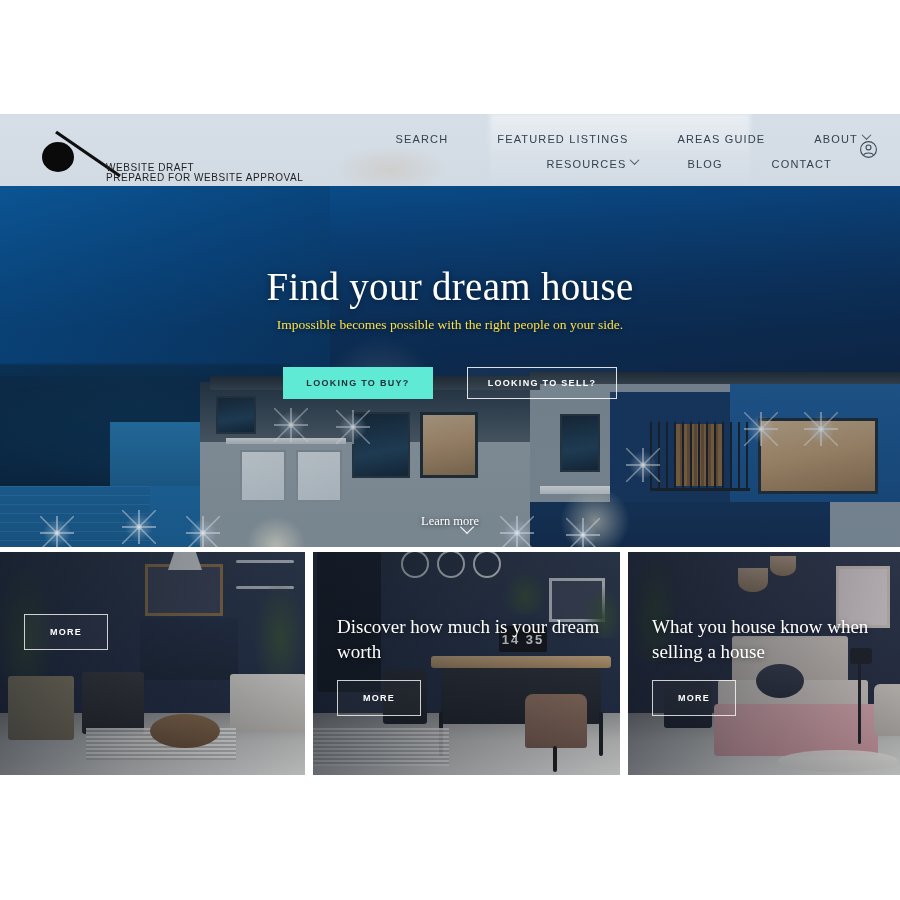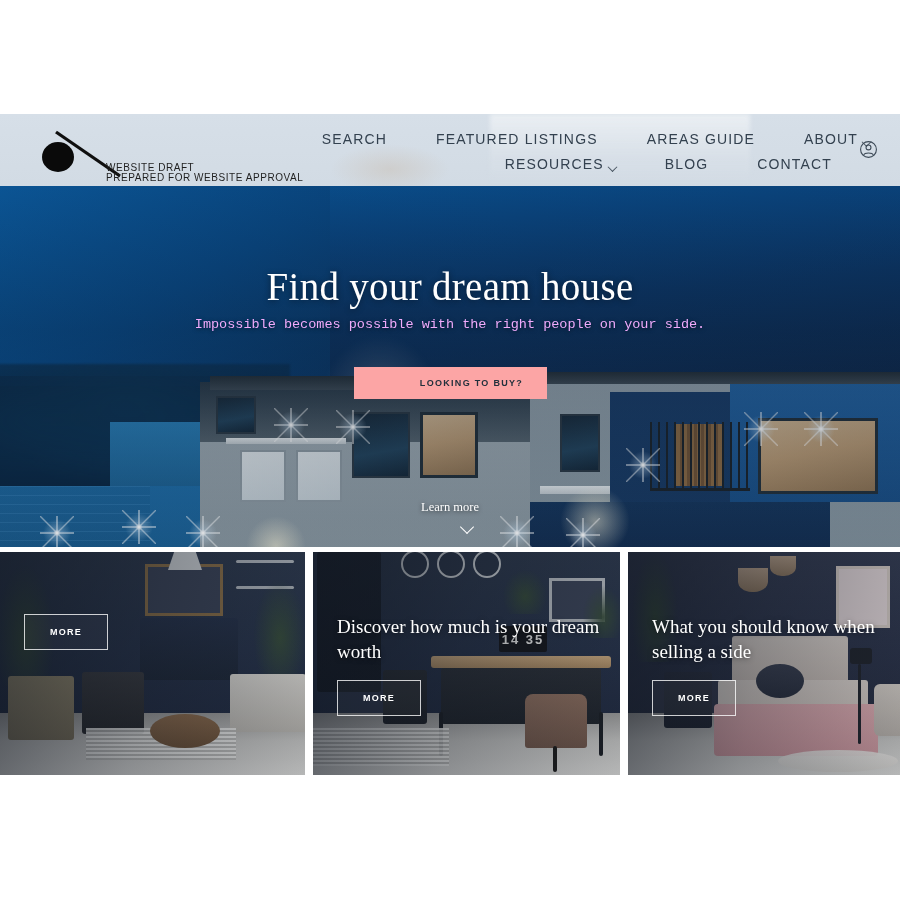--- a/index.html
+++ b/index.html
@@ -96,27 +96,27 @@
     gap: 22px;
     height: 22px;
   }
   .nav-row.second {
     gap: 22px;
     padding-right: 38px;
     margin-top: 3px;
   }
   .nav-link {
     color: #33414f;
-    font-size: 14px;
+    font-size: 11px;
     letter-spacing: 1.15px;
     text-transform: uppercase;
     white-space: nowrap;
     cursor: pointer;
     display: flex;
-    align-items: flex-end;
+    align-items: flex-start;
     gap: 5px;
     padding-left: 27px;
   }
   .chev {
     display: inline-block;
     width: 6px;
     height: 6px;
     border-right: 1.1px solid #4a5662;
     border-bottom: 1.1px solid #4a5662;
     transform: rotate(45deg) translate(-1px,-1px);
@@ -273,60 +273,59 @@
     left: 0; top: 78px; width: 900px;
     font-family: "Liberation Serif", serif;
     font-size: 39px;
     color: #ffffff;
     letter-spacing: 0.3px;
     text-shadow: 0 1px 6px rgba(0,0,0,0.45);
   }
   .hero-sub {
     position: absolute;
     left: 0; top: 131px; width: 900px;
-    font-family: Liberation Mono, monospace;
+    font-family: Liberation Serif, serif;
     font-size: 13.5px;
-    color: #f0abfc;
+    color: #fde047;
     text-shadow: 0 1px 4px rgba(0,0,0,0.55);
   }
   .hero-ctas {
     position: absolute;
     left: 0; top: 181px; width: 900px;
     display: flex;
     justify-content: center;
     gap: 34px;
   }
   .btn-primary {
     width: 150px; height: 32px;
-    background: #fca5a5;
+    background: #5eead4;
     color: #22303c;
     font-size: 9px;
     letter-spacing: 1.3px;
     text-transform: uppercase;
     font-weight: bold;
     display: flex; align-items: center; justify-content: center;
     cursor: pointer;
-    padding-left: 43px;
   }
   .btn-ghost {
     width: 150px; height: 32px;
     background: rgba(255,255,255,0.04);
     border: 1px solid rgba(255,255,255,0.85);
     box-sizing: border-box;
     color: #ffffff;
     font-size: 9px;
     letter-spacing: 1.3px;
     text-transform: uppercase;
     font-weight: bold;
     display: flex; align-items: center; justify-content: center;
     cursor: pointer;
   }
   .learn-more {
     position: absolute;
-    left: 0; top: 314px; width: 900px;
+    left: 0; top: 328px; width: 900px;
     font-family: "Liberation Serif", serif;
     font-size: 12.5px;
     color: #ffffff;
     text-shadow: 0 1px 4px rgba(0,0,0,0.6);
     cursor: pointer;
   }
   .learn-chev {
     position: absolute;
     left: 462px; top: 336px;
     width: 9px; height: 9px;
@@ -563,20 +562,21 @@
 
     </div>
 
     <div class="hero-scrim"></div>
 
     <div class="hero-content">
       <div class="hero-title">Find your dream house</div>
       <div class="hero-sub">Impossible becomes possible with the right people on your side.</div>
       <div class="hero-ctas">
         <div class="btn-primary">LOOKING TO BUY?</div>
+        <div class="btn-ghost">LOOKING TO SELL?</div>
       </div>
       <div class="learn-more">Learn more</div>
       <div class="learn-chev"></div>
     </div>
   </div>
 
   <div class="cards">
 
     <div class="card card-1">
       <div class="card-bg">
@@ -642,19 +642,19 @@
         <div class="bed" style="left:90px; top:128px; width:150px; height:62px;"></div>
         <div class="furn" style="left:128px; top:112px; width:48px; height:34px; background:linear-gradient(180deg,#3a4051 0%,#2a303f 100%); border-radius:50%;"></div>
         <div class="blanket" style="left:86px; top:152px; width:164px; height:52px;"></div>
         <div class="furn" style="left:222px; top:96px; width:22px; height:16px; background:#20242c; border-radius:3px;"></div>
         <div class="furn" style="left:230px; top:112px; width:3px; height:80px; background:#20242c;"></div>
         <div class="furn" style="left:246px; top:132px; width:40px; height:52px; background:linear-gradient(180deg,#cfc9c2 0%,#b2aca6 100%); border-radius:6px;"></div>
         <div class="rug" style="left:150px; top:198px; width:120px; height:22px; background:linear-gradient(180deg,#e2e0dd 0%,#cfcdc9 100%); border-radius:50%;"></div>
       </div>
       <div class="card-scrim"></div>
       <div class="card-body">
-        <div class="card-title">What you should know when selling a side</div>
+        <div class="card-title">What you house know when selling a house</div>
         <div class="btn-more">MORE</div>
       </div>
     </div>
 
   </div>
 </div>
 
 </body></html>

